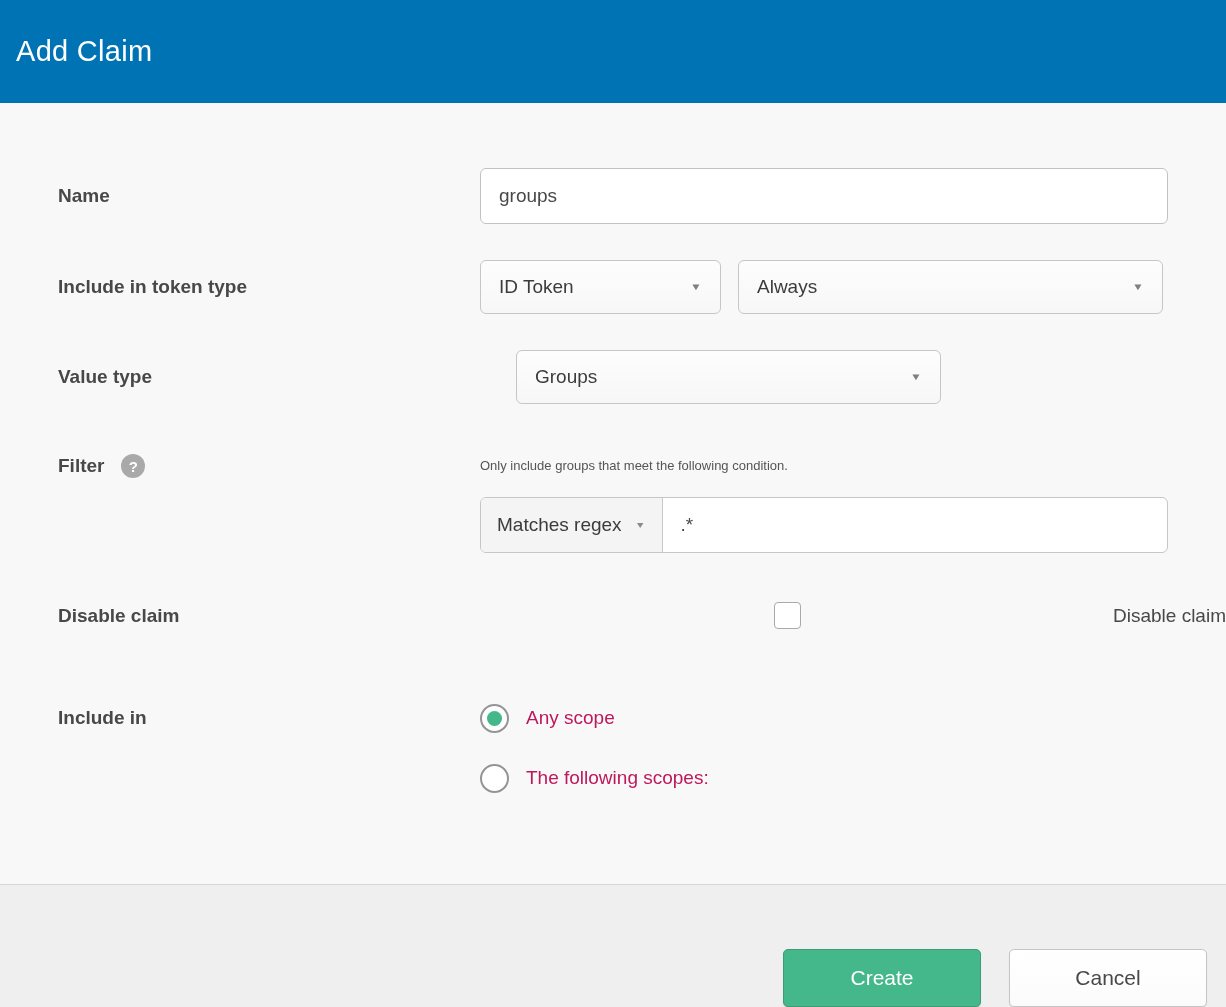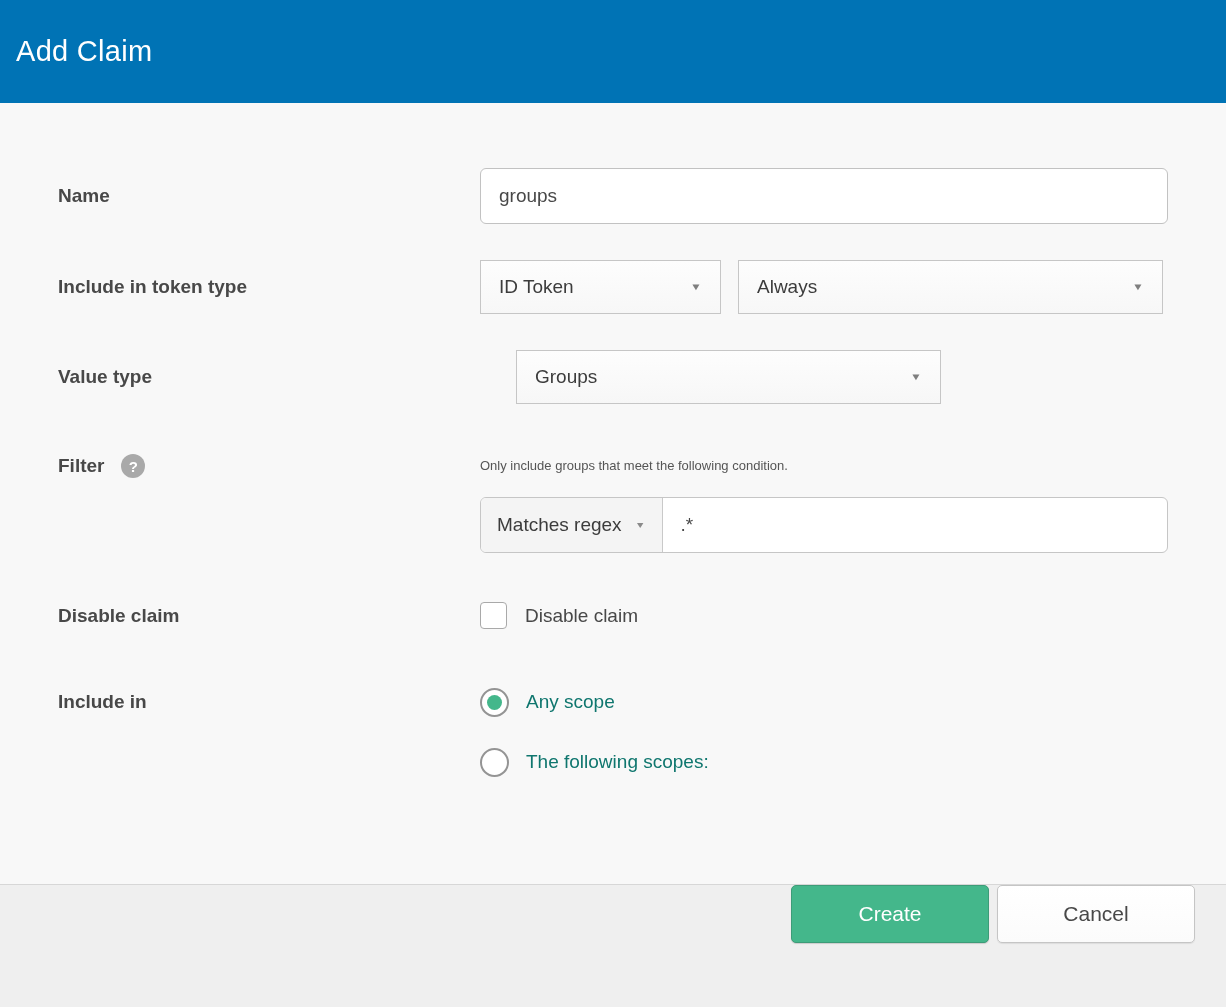--- a/index.html
+++ b/index.html
@@ -28,21 +28,21 @@
 
   .row-name { margin-bottom: 36px; }
   .text-input {
     width: 688px; height: 56px; border: 1px solid #c2c2c2; border-radius: 6px;
     background: #ffffff; font-family: "Liberation Sans", sans-serif;
     font-size: 19px; color: #484848; padding: 0 18px; outline: none;
   }
 
   .row-token { margin-bottom: 36px; }
   .select {
-    height: 54px; border: 1px solid #c6c6c6; border-radius: 0;
+    height: 54px; border: 1px solid #c6c6c6; border-radius: 6px;
     background: linear-gradient(#fdfdfd, #f7f7f7);
     display: flex; align-items: center; justify-content: space-between;
     padding: 12px 18px; font-size: 19px; color: #3c3c3c; cursor: pointer;
   }
   .select .caret { font-size: 12px; color: #7f7f7f; transform: scaleY(0.8); }
   .select-token { width: 241px; margin-right: 17px; }
   .select-always { width: 425px; }
   .select-groups { width: 425px; }
 
   .row-value { margin-bottom: 48px; gap: 36px; }
@@ -64,44 +64,44 @@
     background: #f4f4f4; border-right: 1px solid #c9c9c9;
     display: flex; align-items: center; padding: 0 16px; gap: 13px;
     font-size: 19px; color: #3c3c3c; cursor: pointer; flex: 0 0 auto;
   }
   .regex-select .caret { font-size: 11px; color: #8a8a8a; transform: scaleY(0.8); }
   .regex-input {
     flex: 1 1 auto; border: none; outline: none; background: transparent;
     font-family: "Liberation Sans", sans-serif; font-size: 19px; color: #484848; padding: 0 18px;
   }
 
-  .row-disable { margin-bottom: 58px; }
+  .row-disable { margin-bottom: 74px; justify-content: space-between; }
   .checkbox {
     width: 27px; height: 27px; border: 1px solid #a9a9a9; border-radius: 4px;
     background: #ffffff; cursor: pointer; flex: 0 0 auto;
   }
   .checkbox-label { font-size: 19px; font-weight: 400; color: #484848; margin-left: 18px; cursor: pointer; }
 
   .row-include { align-items: flex-start; }
   .radio-group { display: flex; flex-direction: column; }
   .radio-row { display: flex; align-items: center; height: 30px; margin-bottom: 30px; cursor: pointer; }
   .radio {
     width: 29px; height: 29px; border: 2px solid #949494; border-radius: 50%;
     background: #ffffff; display: flex; align-items: center; justify-content: center; flex: 0 0 auto;
   }
   .radio .dot { width: 15px; height: 15px; border-radius: 50%; background: #44b78b; display: none; }
   .radio.selected .dot { display: block; }
-  .radio-label { font-size: 19px; font-weight: 400; color: #0f766e; margin-left: 17px; }
+  .radio-label { font-size: 19px; font-weight: 400; color: #be185d; margin-left: 17px; }
   .row-include .row-label { height: 30px; }
 
   
   .modal-footer {
     flex: 0 0 123px; height: 123px; background: #efefef; border-top: 1px solid #d7d7d7;
-    display: flex; align-items: flex-start; justify-content: flex-end;
-    padding-right: 31px; gap: 8px;
+    display: flex; align-items: flex-end; justify-content: flex-end;
+    padding-right: 19px; gap: 28px;
   }
   .btn {
     width: 198px; height: 58px; border-radius: 5px; font-family: "Liberation Sans", sans-serif;
     font-size: 21px; cursor: pointer;
   }
   .btn-create {
     background: #44b78b; border: 1px solid #3d9c78; color: #ffffff;
     box-shadow: 0 1px 1px rgba(0,0,0,0.15);
   }
   .btn-cancel {

